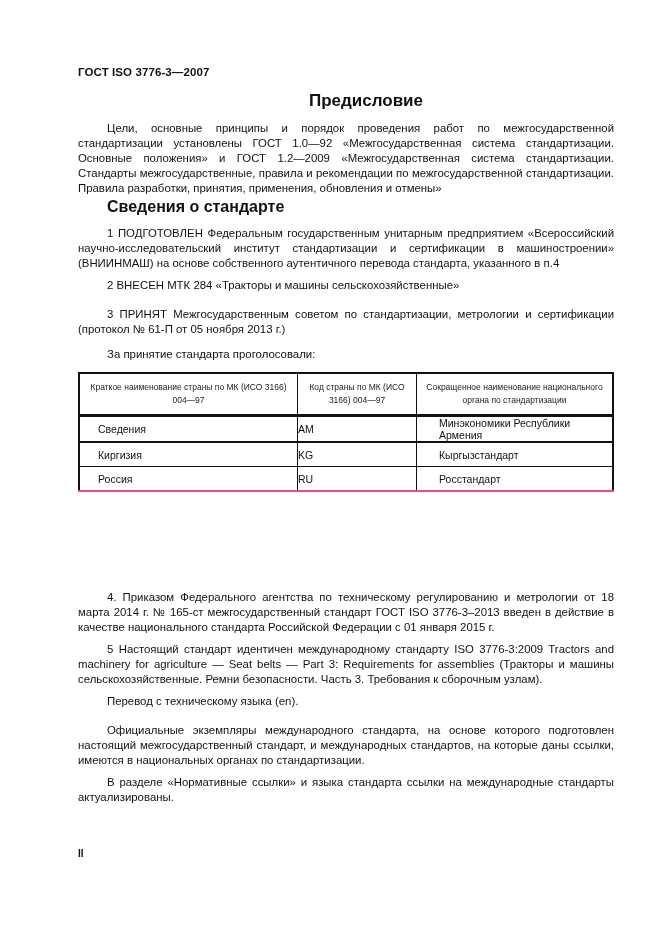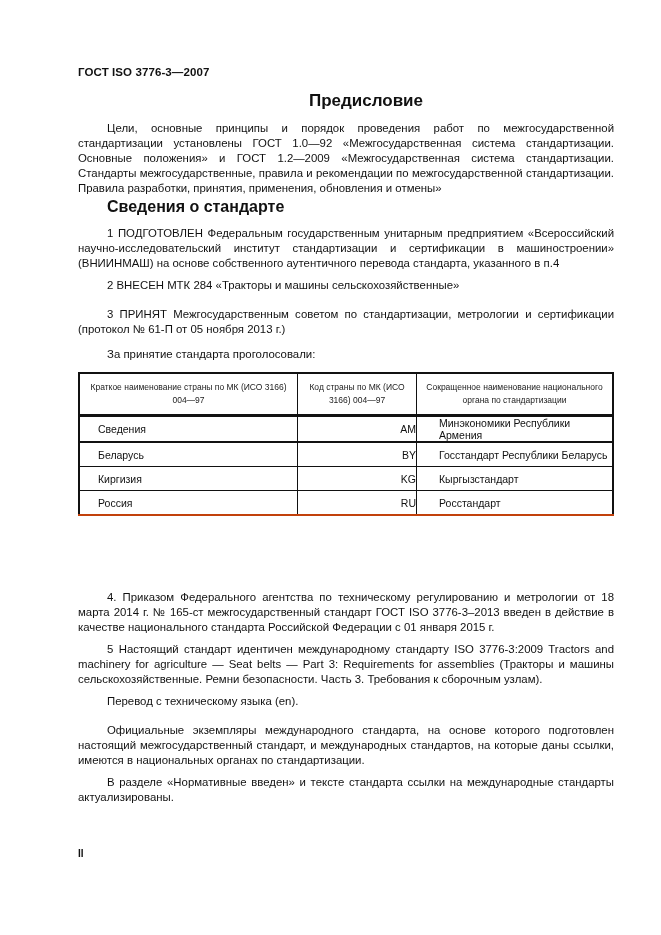--- a/index.html
+++ b/index.html
@@ -6,26 +6,26 @@
     body { width: 661px; height: 935px; position: relative; overflow: hidden; color: #111; font-family: "Liberation Sans", sans-serif; }
     .page { position: absolute; left: 78px; top: 0; width: 536px; }
     .doc-code { position: absolute; left: 0; top: 66px; font-size: 11.5px; font-weight: bold; letter-spacing: 0.1px; }
     .title { position: absolute; left: 0; width: 536px; top: 91px; text-align: center; font-size: 17px; font-weight: bold; padding-left: 40px; box-sizing: border-box; }
     p { margin: 0; font-size: 11.4px; line-height: 15px; text-align: justify; text-indent: 29px; }
     .block { position: absolute; left: 0; width: 536px; }
     .section-heading { position: absolute; left: 29px; top: 198px; font-size: 16px; font-weight: bold; }
     table.vote { position: absolute; left: 0; top: 372px; width: 536px; border-collapse: collapse; font-size: 11px; }
     table.vote th { font-weight: normal; font-size: 8.5px; line-height: 13px; height: 40px; text-align: center; border: 1px solid #111; padding: 0 4px; color: #222; }
     table.vote td { height: 23px; border: 1px solid #111; padding: 0 0 0 18px; font-size: 10.5px; }
-    table.vote td.code { text-align: right; padding: 0; }
+    table.vote td.code { text-align: left; padding: 0; }
     table.vote td.org { padding-left: 22px; }
     table.vote { border: 2px solid #111; }
     table.vote thead tr th { border-top: 2px solid #111; border-bottom: 3px solid #111; margin-left: 36px; }
     table.vote tr.row-0 td { border-bottom: 2px solid #111; }
-    table.vote tr.row-4 td { border-bottom: 2px solid #c2410c; border-radius: 7px; }
+    table.vote tr.row-4 td { border-bottom: 2px solid #ec4899; border-radius: 7px; }
     .col1 { width: 209px; }
     .col2 { width: 110px; }
     .page-num { position: absolute; left: 0; top: 848px; font-size: 10px; font-weight: bold; }
   </style>
 </head>
 <body>
 
 <div class="page">
   <div class="doc-code">ГОСТ ISO 3776-3—2007</div>
   <div class="title">Предисловие</div>
@@ -56,25 +56,20 @@
         <th class="col2">Код страны по МК (ИСО 3166) 004—97</th>
         <th>Сокращенное наименование национального органа по стандартизации</th>
       </tr>
     </thead>
     <tbody>
       <tr class="row-0">
         <td>Сведения</td>
         <td class="code">AM</td>
         <td class="org">Минэкономики Республики Армения</td>
       </tr>
-      <tr class="row-1">
-        <td>Беларусь</td>
-        <td class="code">BY</td>
-        <td class="org">Госстандарт Республики Беларусь</td>
-      </tr>
       <tr class="row-2">
         <td>Киргизия</td>
         <td class="code">KG</td>
         <td class="org">Кыргызстандарт</td>
       </tr>
       <tr class="row-4">
         <td>Россия</td>
         <td class="code">RU</td>
         <td class="org">Росстандарт</td>
       </tr>
@@ -87,17 +82,17 @@
   <div class="block" style="top:642px;">
     <p>5 Настоящий стандарт идентичен международному стандарту ISO 3776-3:2009 Tractors and machinery for agriculture — Seat belts — Part 3: Requirements for assemblies (Тракторы и машины сельскохозяйственные. Ремни безопасности. Часть 3. Требования к сборочным узлам).</p>
   </div>
   <div class="block" style="top:694px;">
     <p>Перевод с техническому языка (en).</p>
   </div>
   <div class="block" style="top:723px;">
     <p>Официальные экземпляры международного стандарта, на основе которого подготовлен настоящий межгосударственный стандарт, и международных стандартов, на которые даны ссылки, имеются в национальных органах по стандартизации.</p>
   </div>
   <div class="block" style="top:775px;">
-    <p>В разделе «Нормативные введен» и тексте стандарта ссылки на международные стандарты актуализированы.</p>
+    <p>В разделе «Нормативные ссылки» и языка стандарта ссылки на международные стандарты актуализированы.</p>
   </div>
 
   <div class="page-num">II</div>
 </div>
 
 </body></html>

